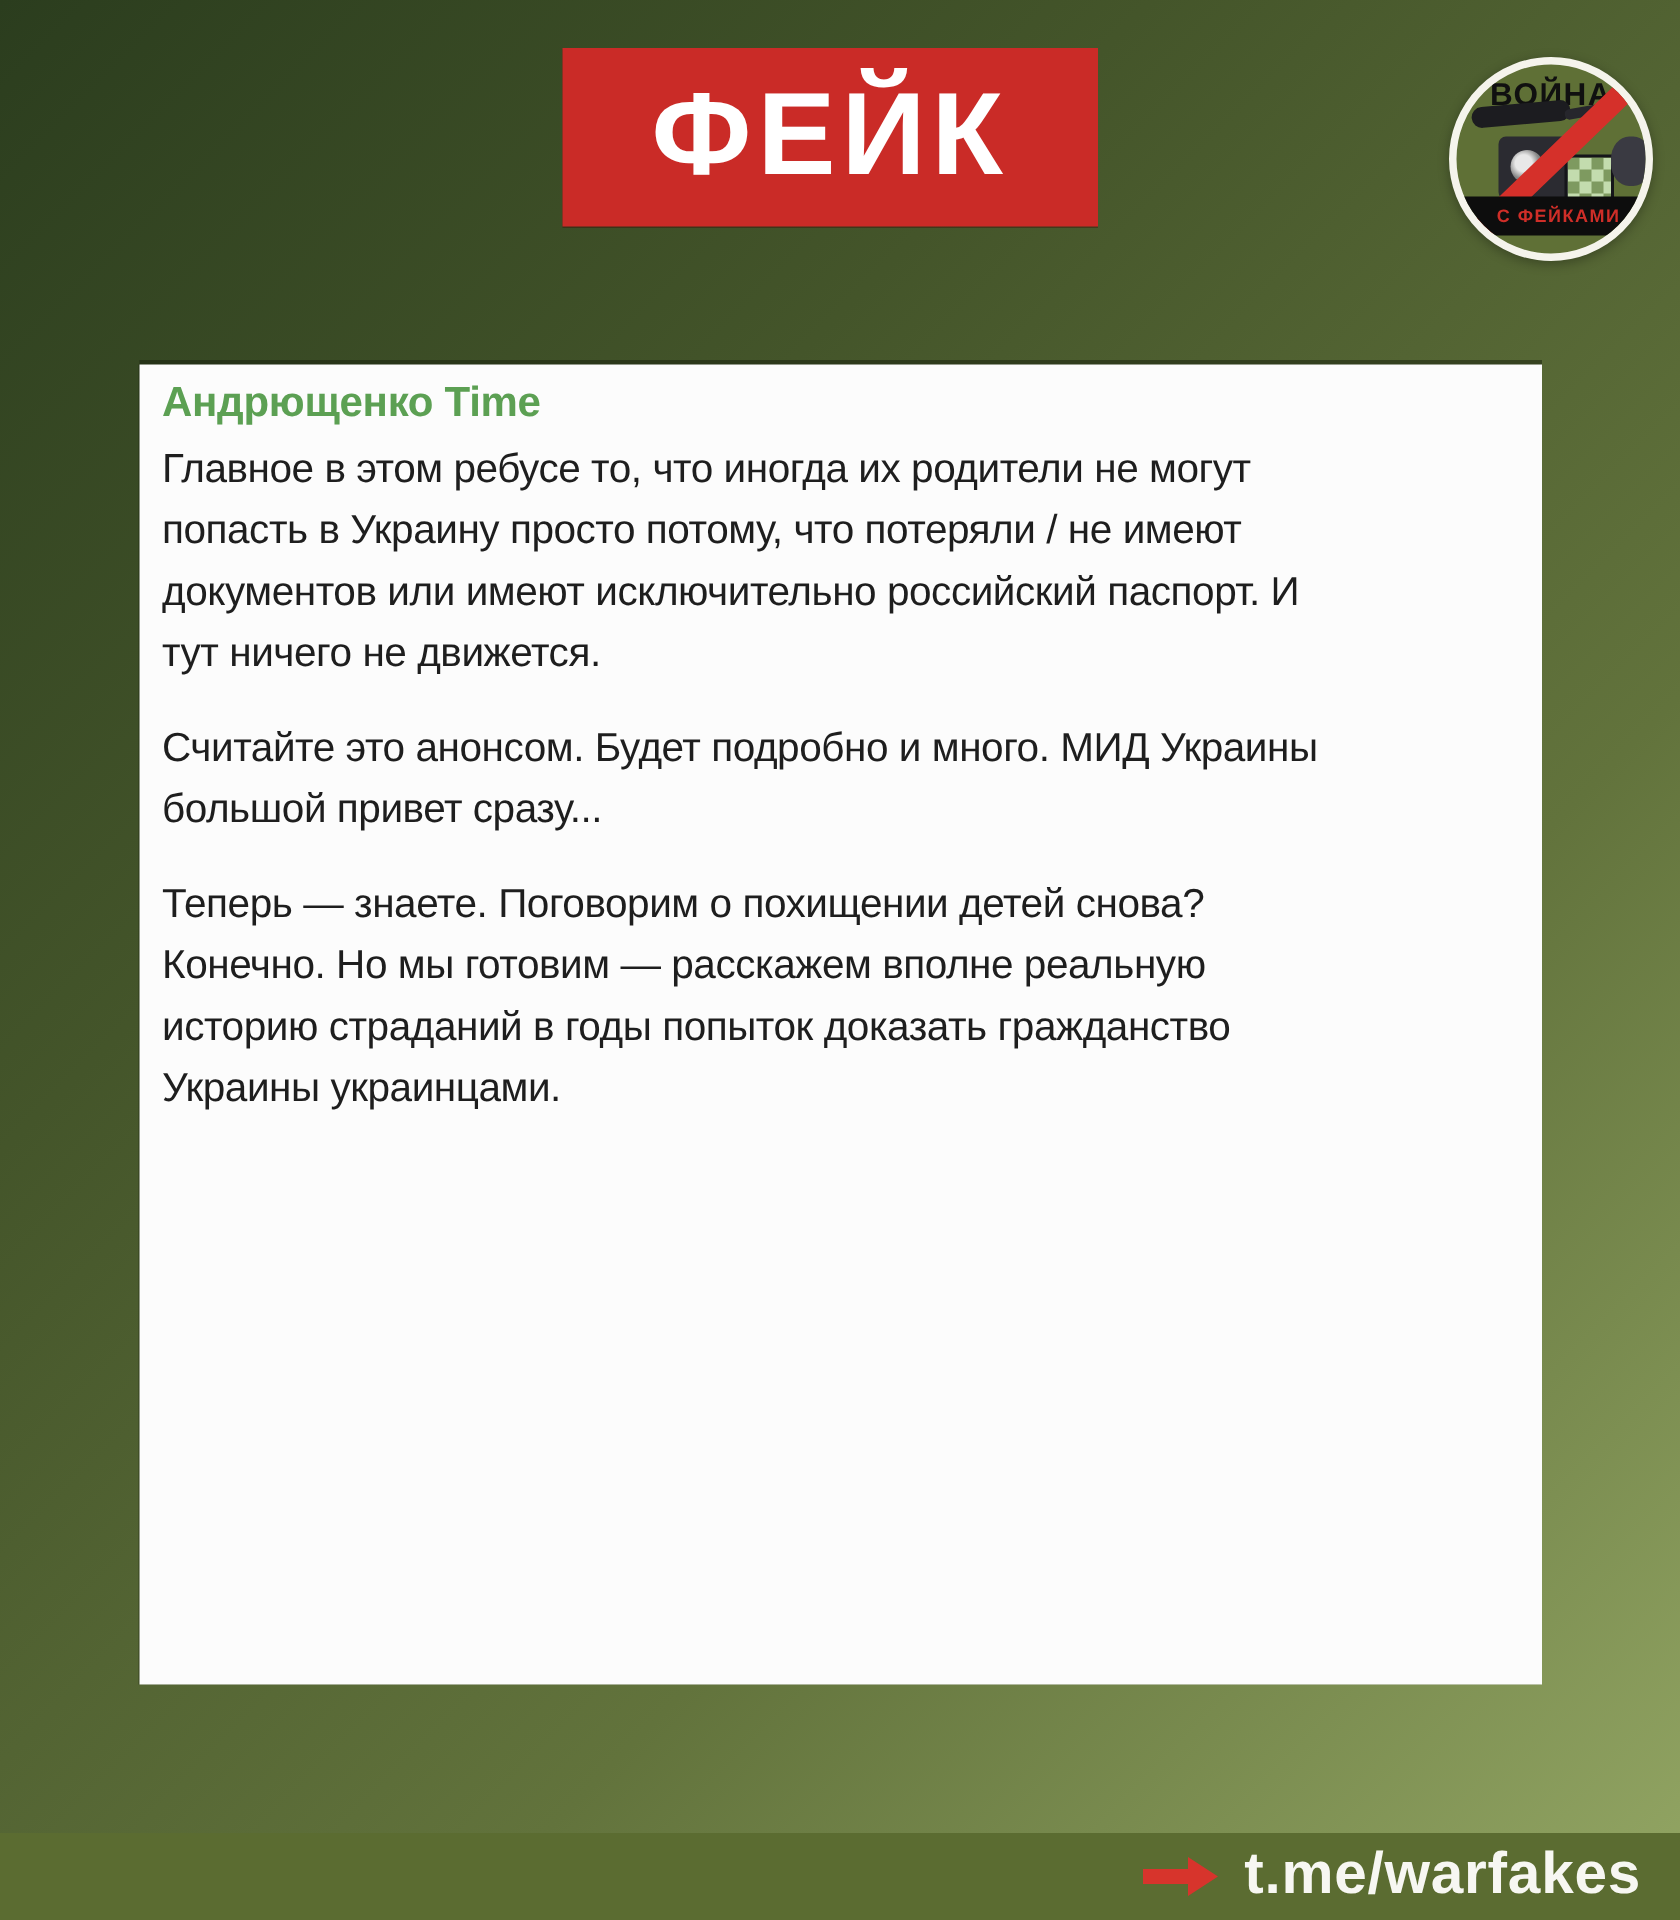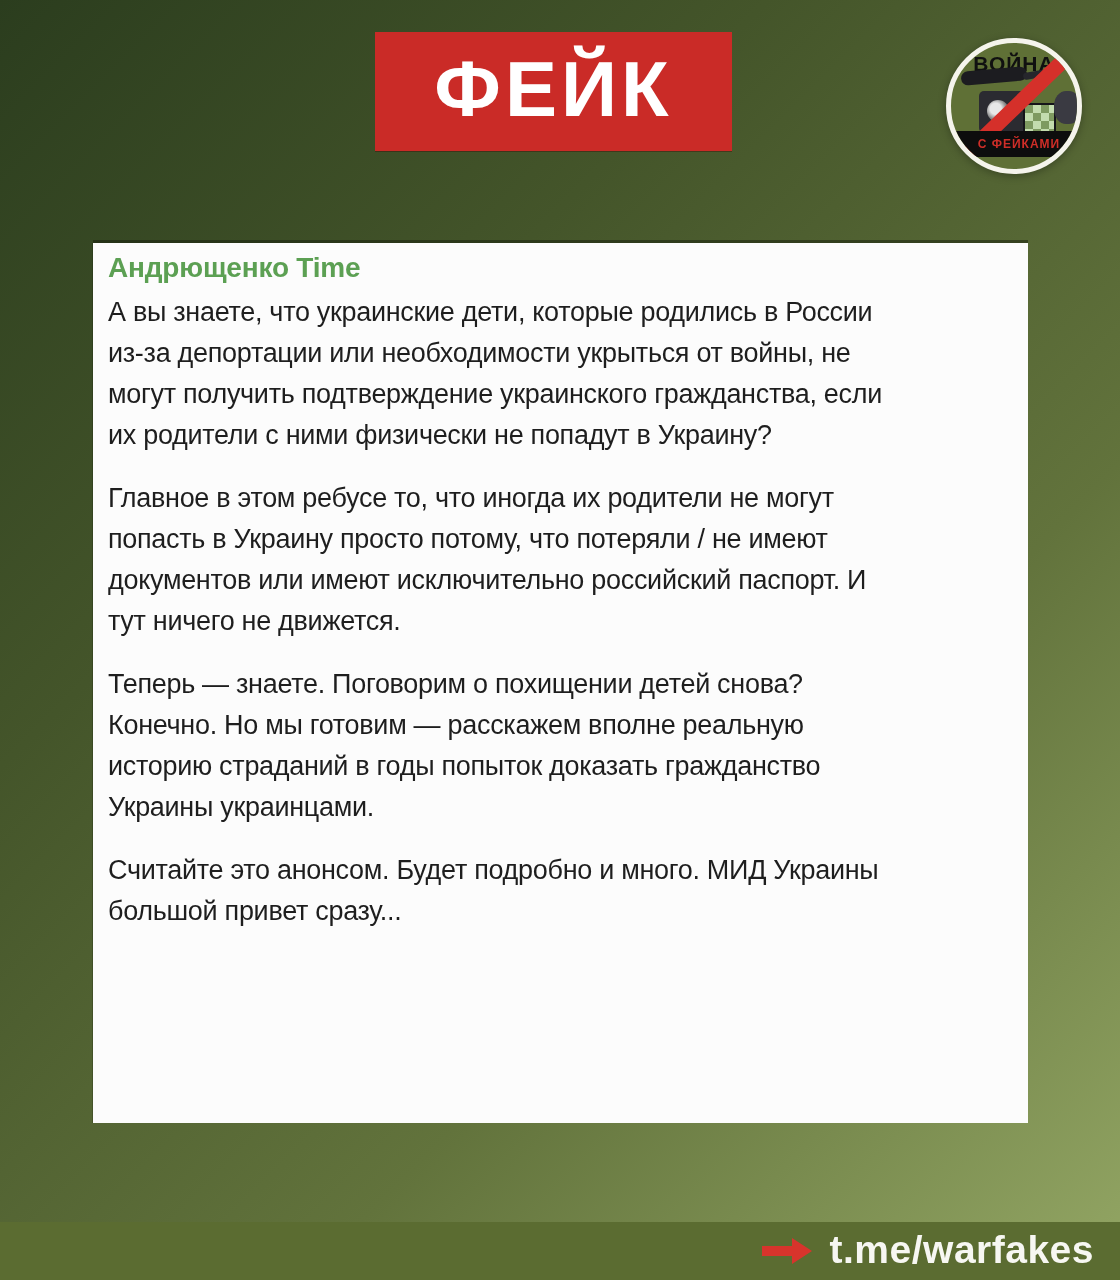--- a/index.html
+++ b/index.html
@@ -28,21 +28,21 @@
     font-size: 78px;
     font-weight: 700;
     letter-spacing: 4px;
     line-height: 1;
     padding-bottom: 6px;
   }
 
   
   .logo {
     position: absolute;
-    left: 946px; top: 38px;
+    left: 966px; top: 38px;
     width: 136px; height: 136px;
     border-radius: 50%;
     background: #5f7036;
     border: 5px solid #f5f4ec;
     overflow: hidden;
     box-shadow: 0 2px 8px rgba(0,0,0,.3);
   }
   .logo-top {
     position: absolute; left: 0; top: 9px;
     width: 100%;
@@ -143,34 +143,30 @@
       <div class="cam-side"></div>
     </div>
     <div class="no-slash"></div>
     <div class="logo-band">
       <span>С ФЕЙКАМИ</span>
     </div>
   </div>
 
   <div class="card">
     <div class="channel">Андрющенко Time</div>
-    <p>А вы знаете, что украинские дети, которые родились в России
-из-за депортации или необходимости укрыться от войны, не
-могут получить подтверждение украинского гражданства, если
-их родители с ними физически не попадут в Украину?</p>
     <p>Главное в этом ребусе то, что иногда их родители не могут
 попасть в Украину просто потому, что потеряли / не имеют
 документов или имеют исключительно российский паспорт. И
 тут ничего не движется.</p>
+    <p>Считайте это анонсом. Будет подробно и много. МИД Украины
+большой привет сразу...</p>
     <p>Теперь — знаете. Поговорим о похищении детей снова?
 Конечно. Но мы готовим — расскажем вполне реальную
 историю страданий в годы попыток доказать гражданство
 Украины украинцами.</p>
-    <p>Считайте это анонсом. Будет подробно и много. МИД Украины
-большой привет сразу...</p>
   </div>
 
   <div class="footer">
     <svg width="54" height="30" viewBox="0 0 54 30">
       <path d="M2 10 h30 v-8 l20 13 l-20 13 v-8 h-30 z" fill="#d7342c"></path>
     </svg>
     <span class="footer-link">t.me/warfakes</span>
   </div>
 
 </div>

